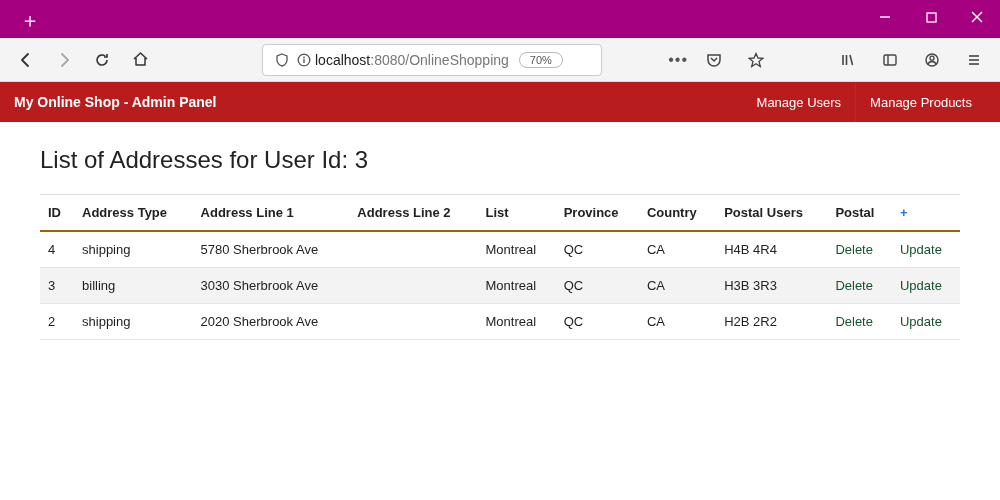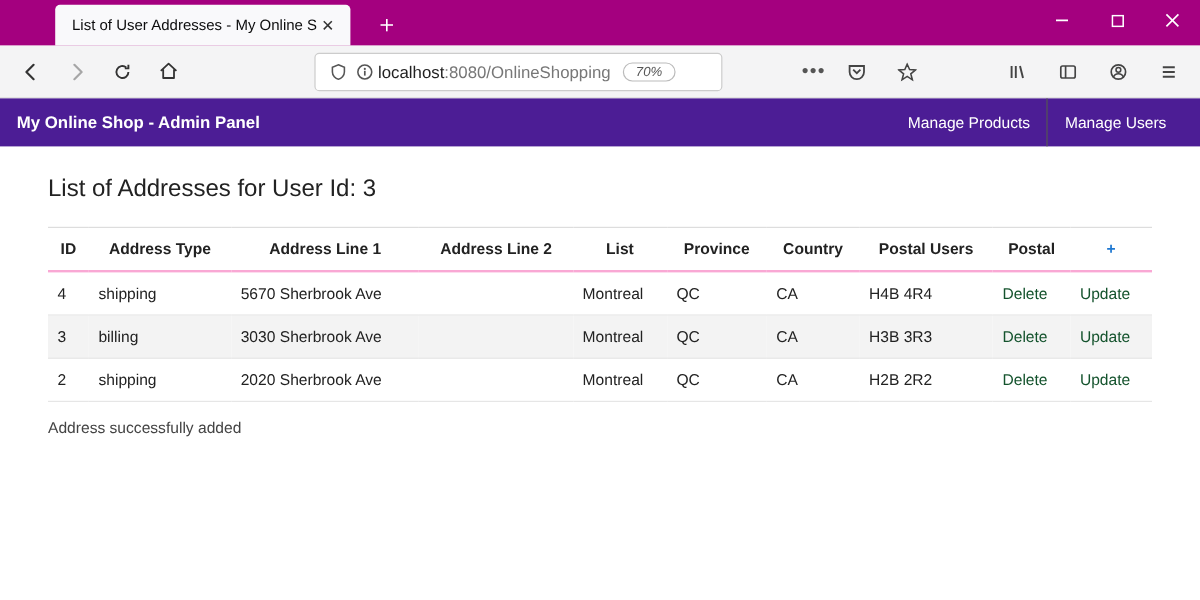--- a/index.html
+++ b/index.html
@@ -14,47 +14,43 @@
   .win-btn { width: 46px; height: 34px; display: flex; align-items: center; justify-content: center; color: #fff; cursor: pointer; }
   .win-btn svg { pointer-events: none; }
   
   .toolbar { height: 44px; background: #f4f4f5; border-bottom: 1px solid #ddd; display: flex; align-items: center; padding: 0 10px; gap: 6px; }
   .tbtn { width: 32px; height: 32px; display: flex; align-items: center; justify-content: center; border-radius: 4px; cursor: pointer; color: #555; }
   .tbtn.disabled { opacity: 0.4; cursor: default; }
   .addr-wrap { flex: 0 0 auto; margin-left: 100px; display: flex; align-items: center; height: 32px; background: #fff; border: 1px solid #ccc; border-radius: 4px; padding: 0 8px; width: 340px; }
   .addr-wrap .ic { width: 22px; display: flex; align-items: center; justify-content: center; color: #555; }
   .addr-text { font-size: 14px; color: #777; white-space: nowrap; overflow: hidden; }
   .addr-text .host { color: #222; }
-  .zoom-badge { margin-left: 10px; font-size: 11px; border: 1px solid #bbb; border-radius: 10px; padding: 1px 10px; color: #555; font-style: italic; }
+  .zoom-badge { margin-left: 10px; font-size: 11px; border: 1px solid #bbb; border-radius: 10px; padding: 1px 10px; color: #555; }
   .tool-right { margin-left: auto; display: flex; align-items: center; gap: 10px; }
   .dots { font-size: 16px; letter-spacing: 1px; color: #555; }
   
-  .appbar { height: 40px; background: #4c1d95; color: #fff; display: flex; align-items: center; padding: 0 14px; font-weight: 600; font-size: 14px; text-align: center; }
+  .appbar { height: 40px; background: #b91c1c; color: #fff; display: flex; align-items: center; padding: 0 14px; font-weight: 600; font-size: 14px; text-align: center; }
   .appbar .nav { margin-left: auto; display: flex; align-items: stretch; height: 100%; }
   .appbar .nav a { color: #fff; text-decoration: none; padding: 0 14px; display: flex; align-items: center; font-weight: 400; font-size: 13px; border-left: 1px solid #555; }
   .appbar .nav a:first-child { border-left: none; }
   
   .content { padding: 24px 40px; }
-  h1 { font-weight: 400; font-size: 20px; margin-bottom: 20px; }
+  h1 { font-weight: 400; font-size: 24px; margin-bottom: 20px; }
   table { width: 100%; border-collapse: collapse; font-size: 13px; }
-  thead th { text-align: center; padding: 10px 8px; border-top: 1px solid #ddd; border-bottom: 2px solid #f9a8d4; font-weight: 700; }
+  thead th { text-align: left; padding: 10px 8px; border-top: 1px solid #ddd; border-bottom: 2px solid #a16207; font-weight: 700; }
   tbody td { padding: 10px 8px; border-bottom: 1px solid #e6e6e6; }
   tbody tr.stripe { background: #f3f3f3; }
   .link { color: #14532d; cursor: pointer; }
   .plus-hdr { color: #1f78d1; font-weight: 700; cursor: pointer; }
   .status-msg { margin-top: 14px; font-size: 13px; color: #444; }
 </style>
 </head>
 <body>
 
 <div class="titlebar">
-  <div class="tab">
-    <span class="tab-title">List of User Addresses - My Online S</span>
-    <span class="tab-close">✕</span>
-  </div>
   <div class="new-tab">＋</div>
   <div class="win-controls">
     <div class="win-btn">
         <svg width="12" height="12">
           <line x1="1" y1="6" x2="11" y2="6" stroke="#fff" stroke-width="1.4"></line>
         </svg>
       </div>
     <div class="win-btn">
         <svg width="11" height="11">
           <rect x="1" y="1" width="9" height="9" fill="none" stroke="#fff" stroke-width="1.3"></rect>
@@ -149,22 +145,22 @@
           <line x1="3" y1="8" x2="13" y2="8" stroke="#444" stroke-width="1.6"></line>
           <line x1="3" y1="12" x2="13" y2="12" stroke="#444" stroke-width="1.6"></line>
         </svg>
       </span>
   </div>
 </div>
 
 <div class="appbar">
   <span>My Online Shop - Admin Panel</span>
   <div class="nav">
+    <a href="#">Manage Users</a>
     <a href="#">Manage Products</a>
-    <a href="#">Manage Users</a>
   </div>
 </div>
 
 <div class="content">
   <h1>List of Addresses for User Id: 3</h1>
 
   <table>
     <thead>
       <tr>
         <th>ID</th>
@@ -176,21 +172,21 @@
         <th>Country</th>
         <th>Postal Users</th>
         <th>Postal</th>
         <th class="plus-hdr">+</th>
       </tr>
     </thead>
     <tbody>
       <tr>
         <td>4</td>
         <td>shipping</td>
-        <td>5670 Sherbrook Ave</td>
+        <td>5780 Sherbrook Ave</td>
         <td></td>
         <td>Montreal</td>
         <td>QC</td>
         <td>CA</td>
         <td>H4B 4R4</td>
         <td><span class="link">Delete</span></td>
         <td><span class="link">Update</span></td>
       </tr>
       <tr class="stripe">
         <td>3</td>
@@ -212,14 +208,13 @@
         <td>Montreal</td>
         <td>QC</td>
         <td>CA</td>
         <td>H2B 2R2</td>
         <td><span class="link">Delete</span></td>
         <td><span class="link">Update</span></td>
       </tr>
     </tbody>
   </table>
 
-  <div class="status-msg">Address successfully added</div>
 </div>
 
 </body></html>

